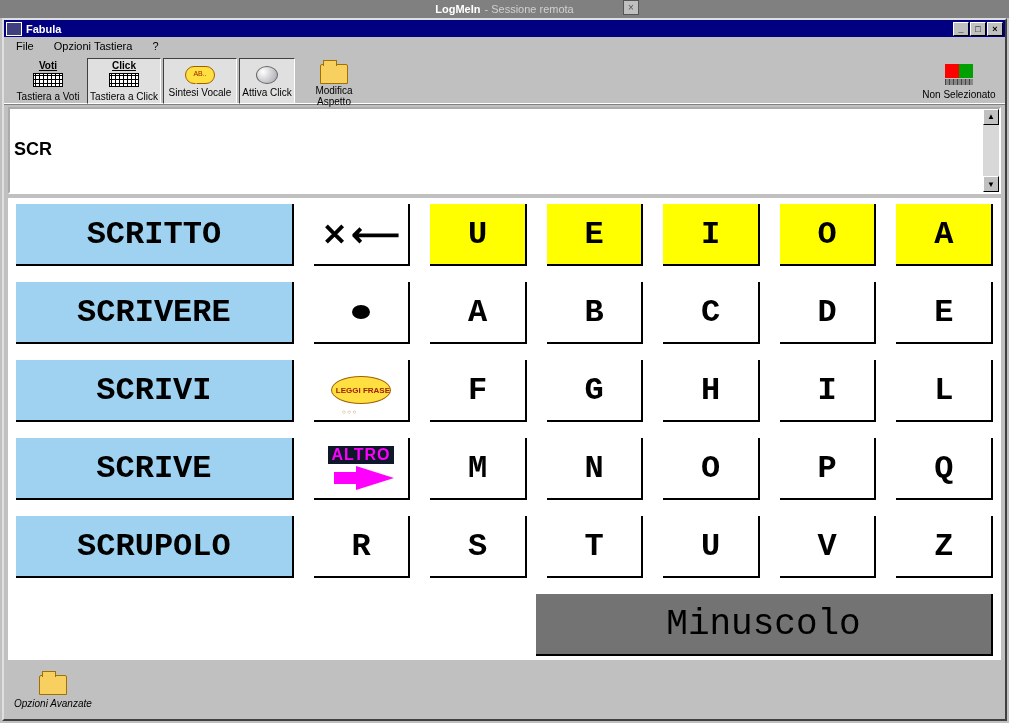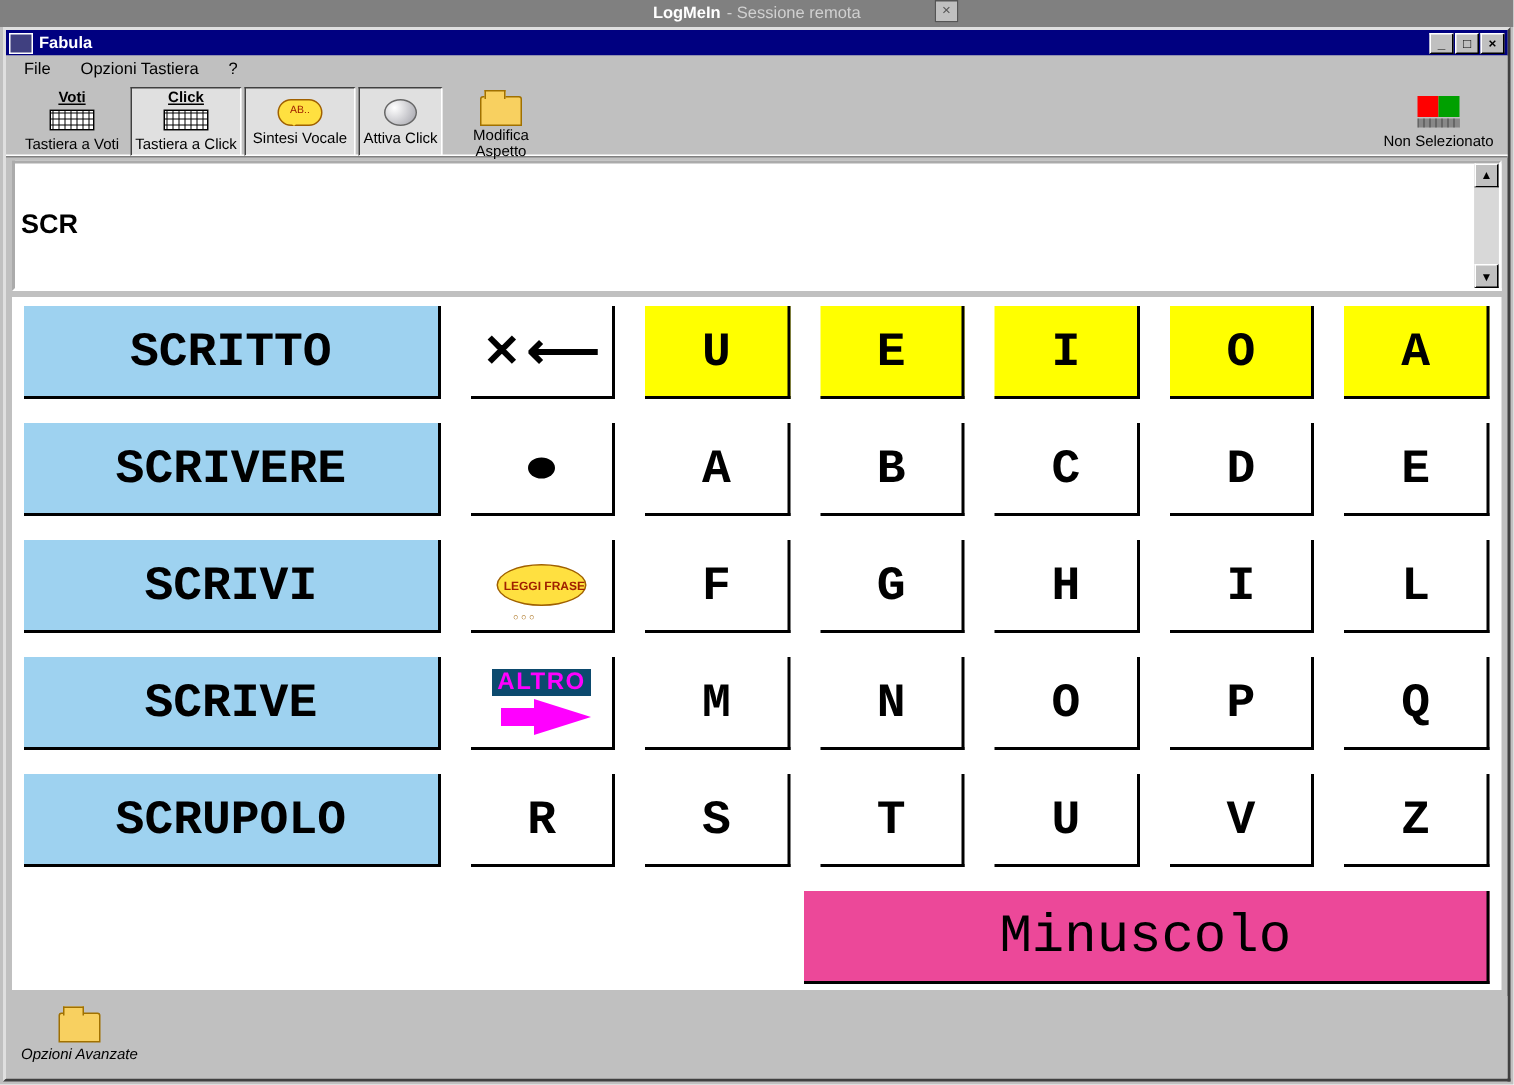--- a/index.html
+++ b/index.html
@@ -222,41 +222,41 @@
   .leggi-bubble {
     width: 60px; height: 28px; background:#ffe040; border:1px solid #a06000;
     border-radius: 50%; display:flex; align-items:center; justify-content:flex-end;
     font-size: 8px; color:#a02000; font-family: Arial,sans-serif; text-align:center;
     position: relative;
   }
   .leggi-bubble::after {
     content:"○ ○ ○"; position:absolute; bottom:-12px; left:10px; font-size:6px; color:#a06000;
   }
   .altro-wrap { display:flex; flex-direction:column; align-items:center; }
-  .altro-label { background:#0c4a6e; color:#ff00ff; font-family: Arial,sans-serif;
+  .altro-label { background:#0f172a; color:#ff00ff; font-family: Arial,sans-serif;
     font-size:16px; font-weight:bold; padding: 0 4px; letter-spacing:1px; }
   .altro-arrow {
     width: 0; height:0; border-top:12px solid transparent; border-bottom:12px solid transparent;
     border-left: 38px solid #ff00ff; position:relative; margin-top:2px;
   }
   .altro-arrow::before {
     content:""; position:absolute; left:-60px; top:-6px;
     width:22px; height:12px; background:#ff00ff;
   }
   .case-row {
     display:flex;
     height: 62px;
     padding: 0 4px;
     gap: 20px;
   }
   .case-spacer { width: 500px; }
   .case-btn {
     flex:1;
     border:none; border-right:2px solid #000; border-bottom:2px solid #000;
-    background:#ec4899;
+    background:#737373;
     font-family:"Courier New", monospace;
     font-size: 36px;
     display:flex; align-items:center; justify-content:center;
     cursor:pointer;
   }
   
   .bottom-bar {
     height: 56px;
     background: #c0c0c0;
     display:flex; align-items:center;

